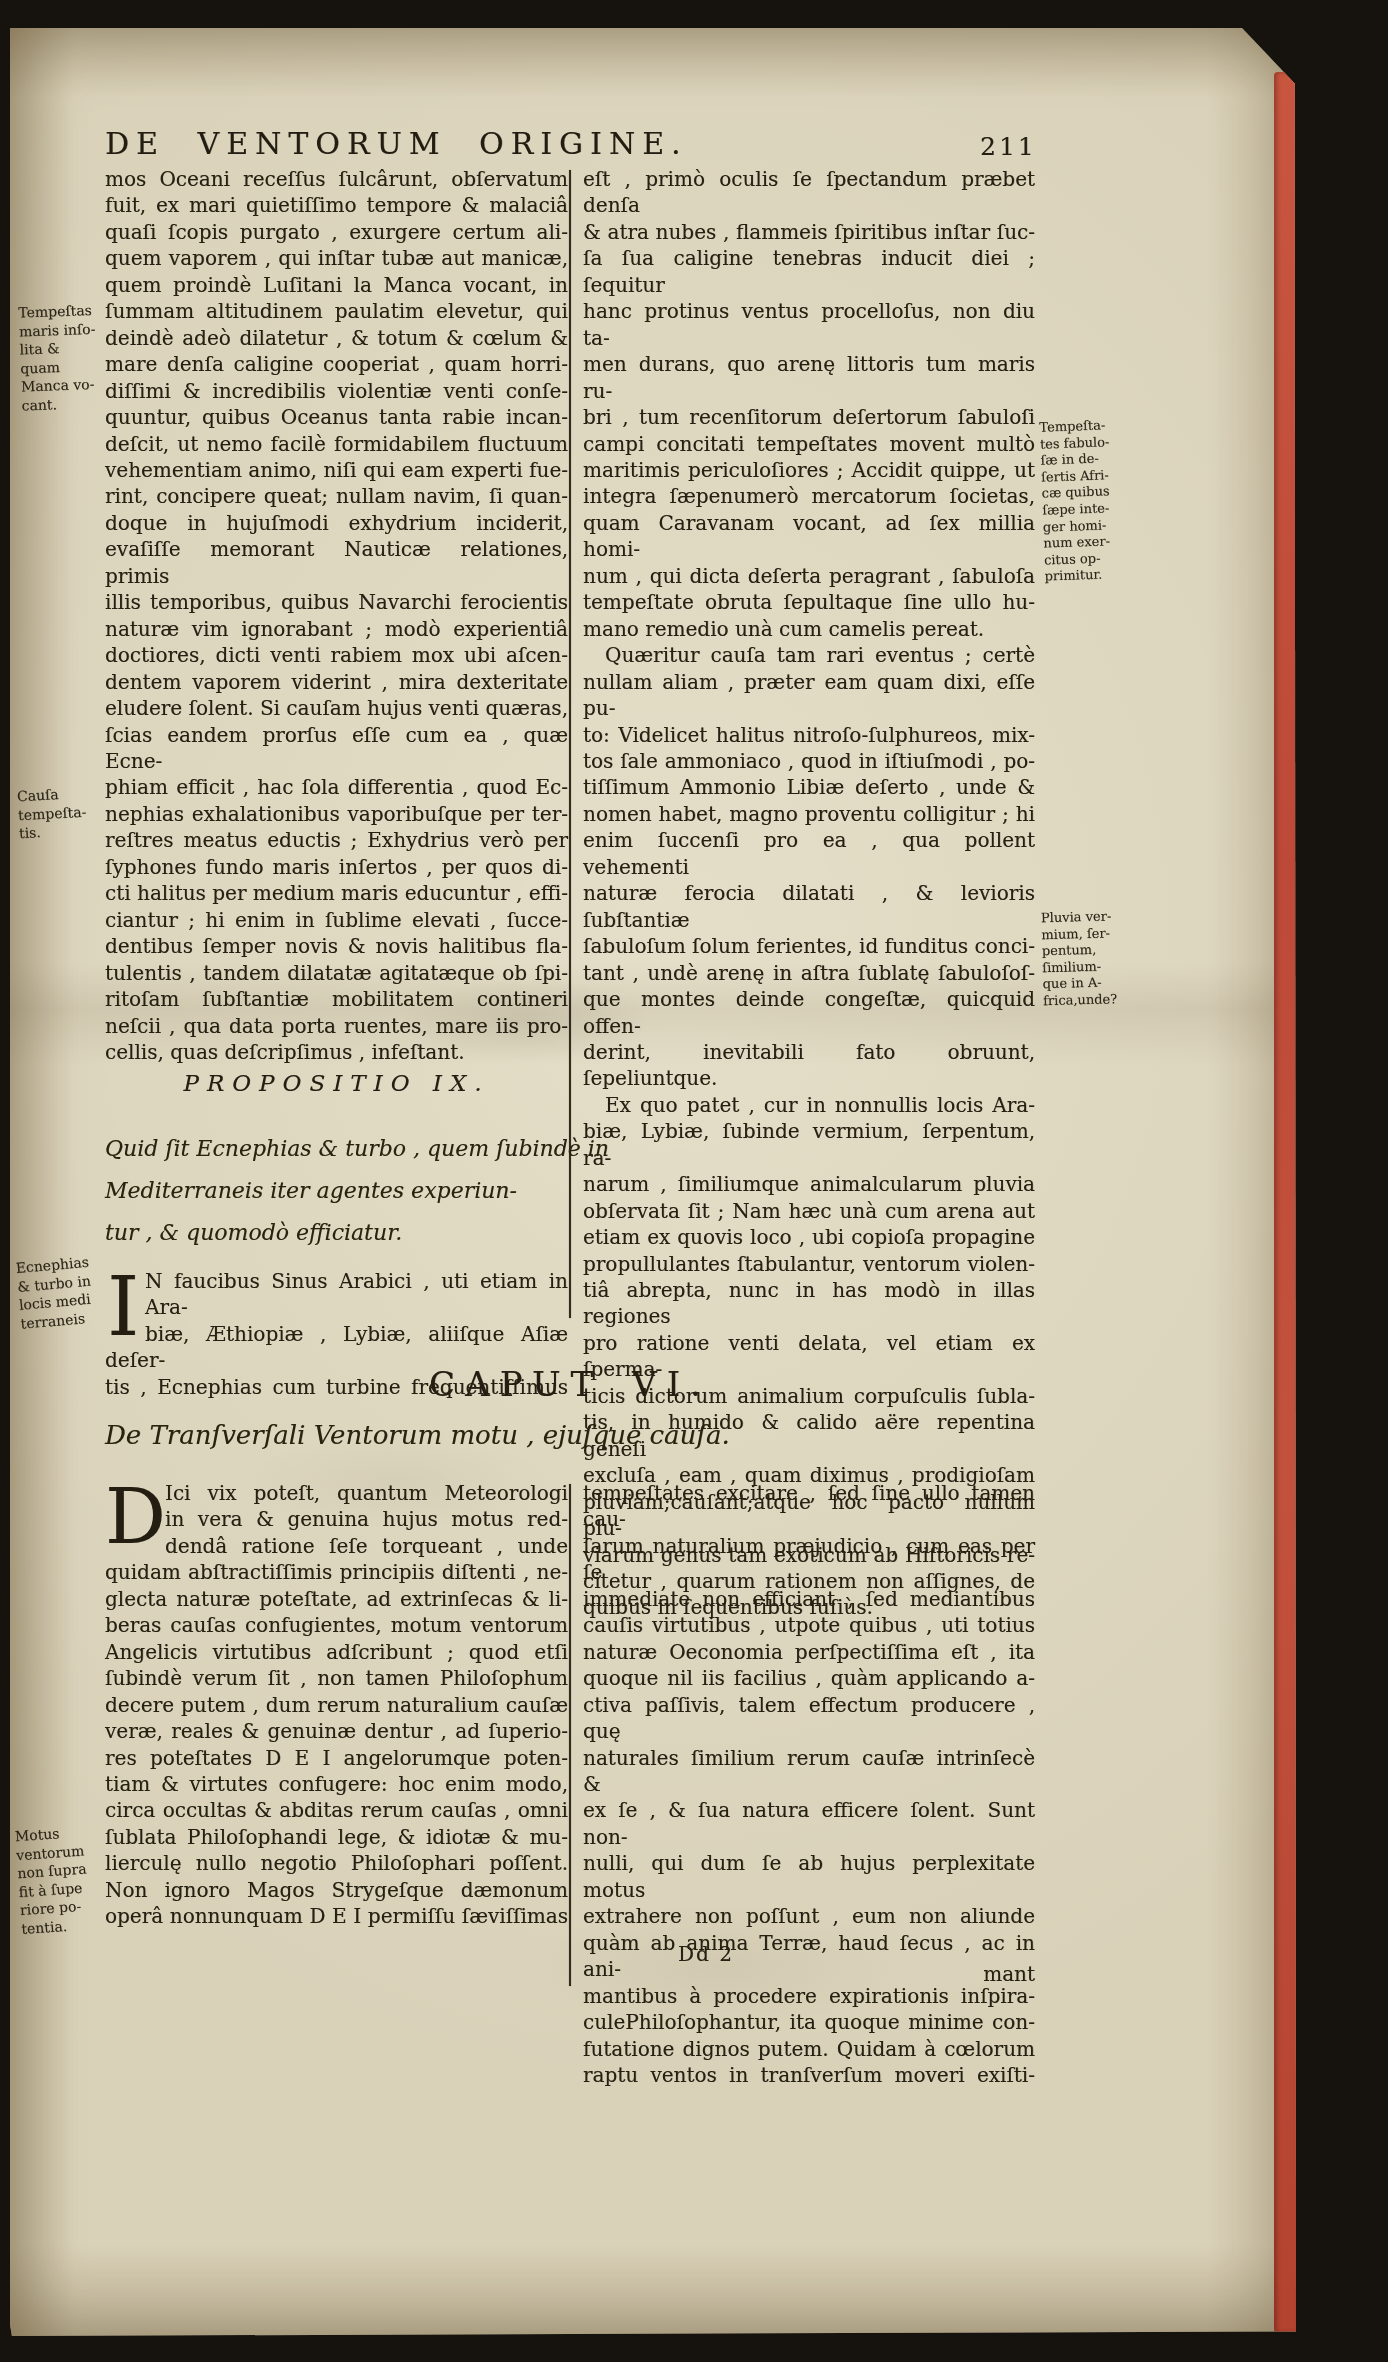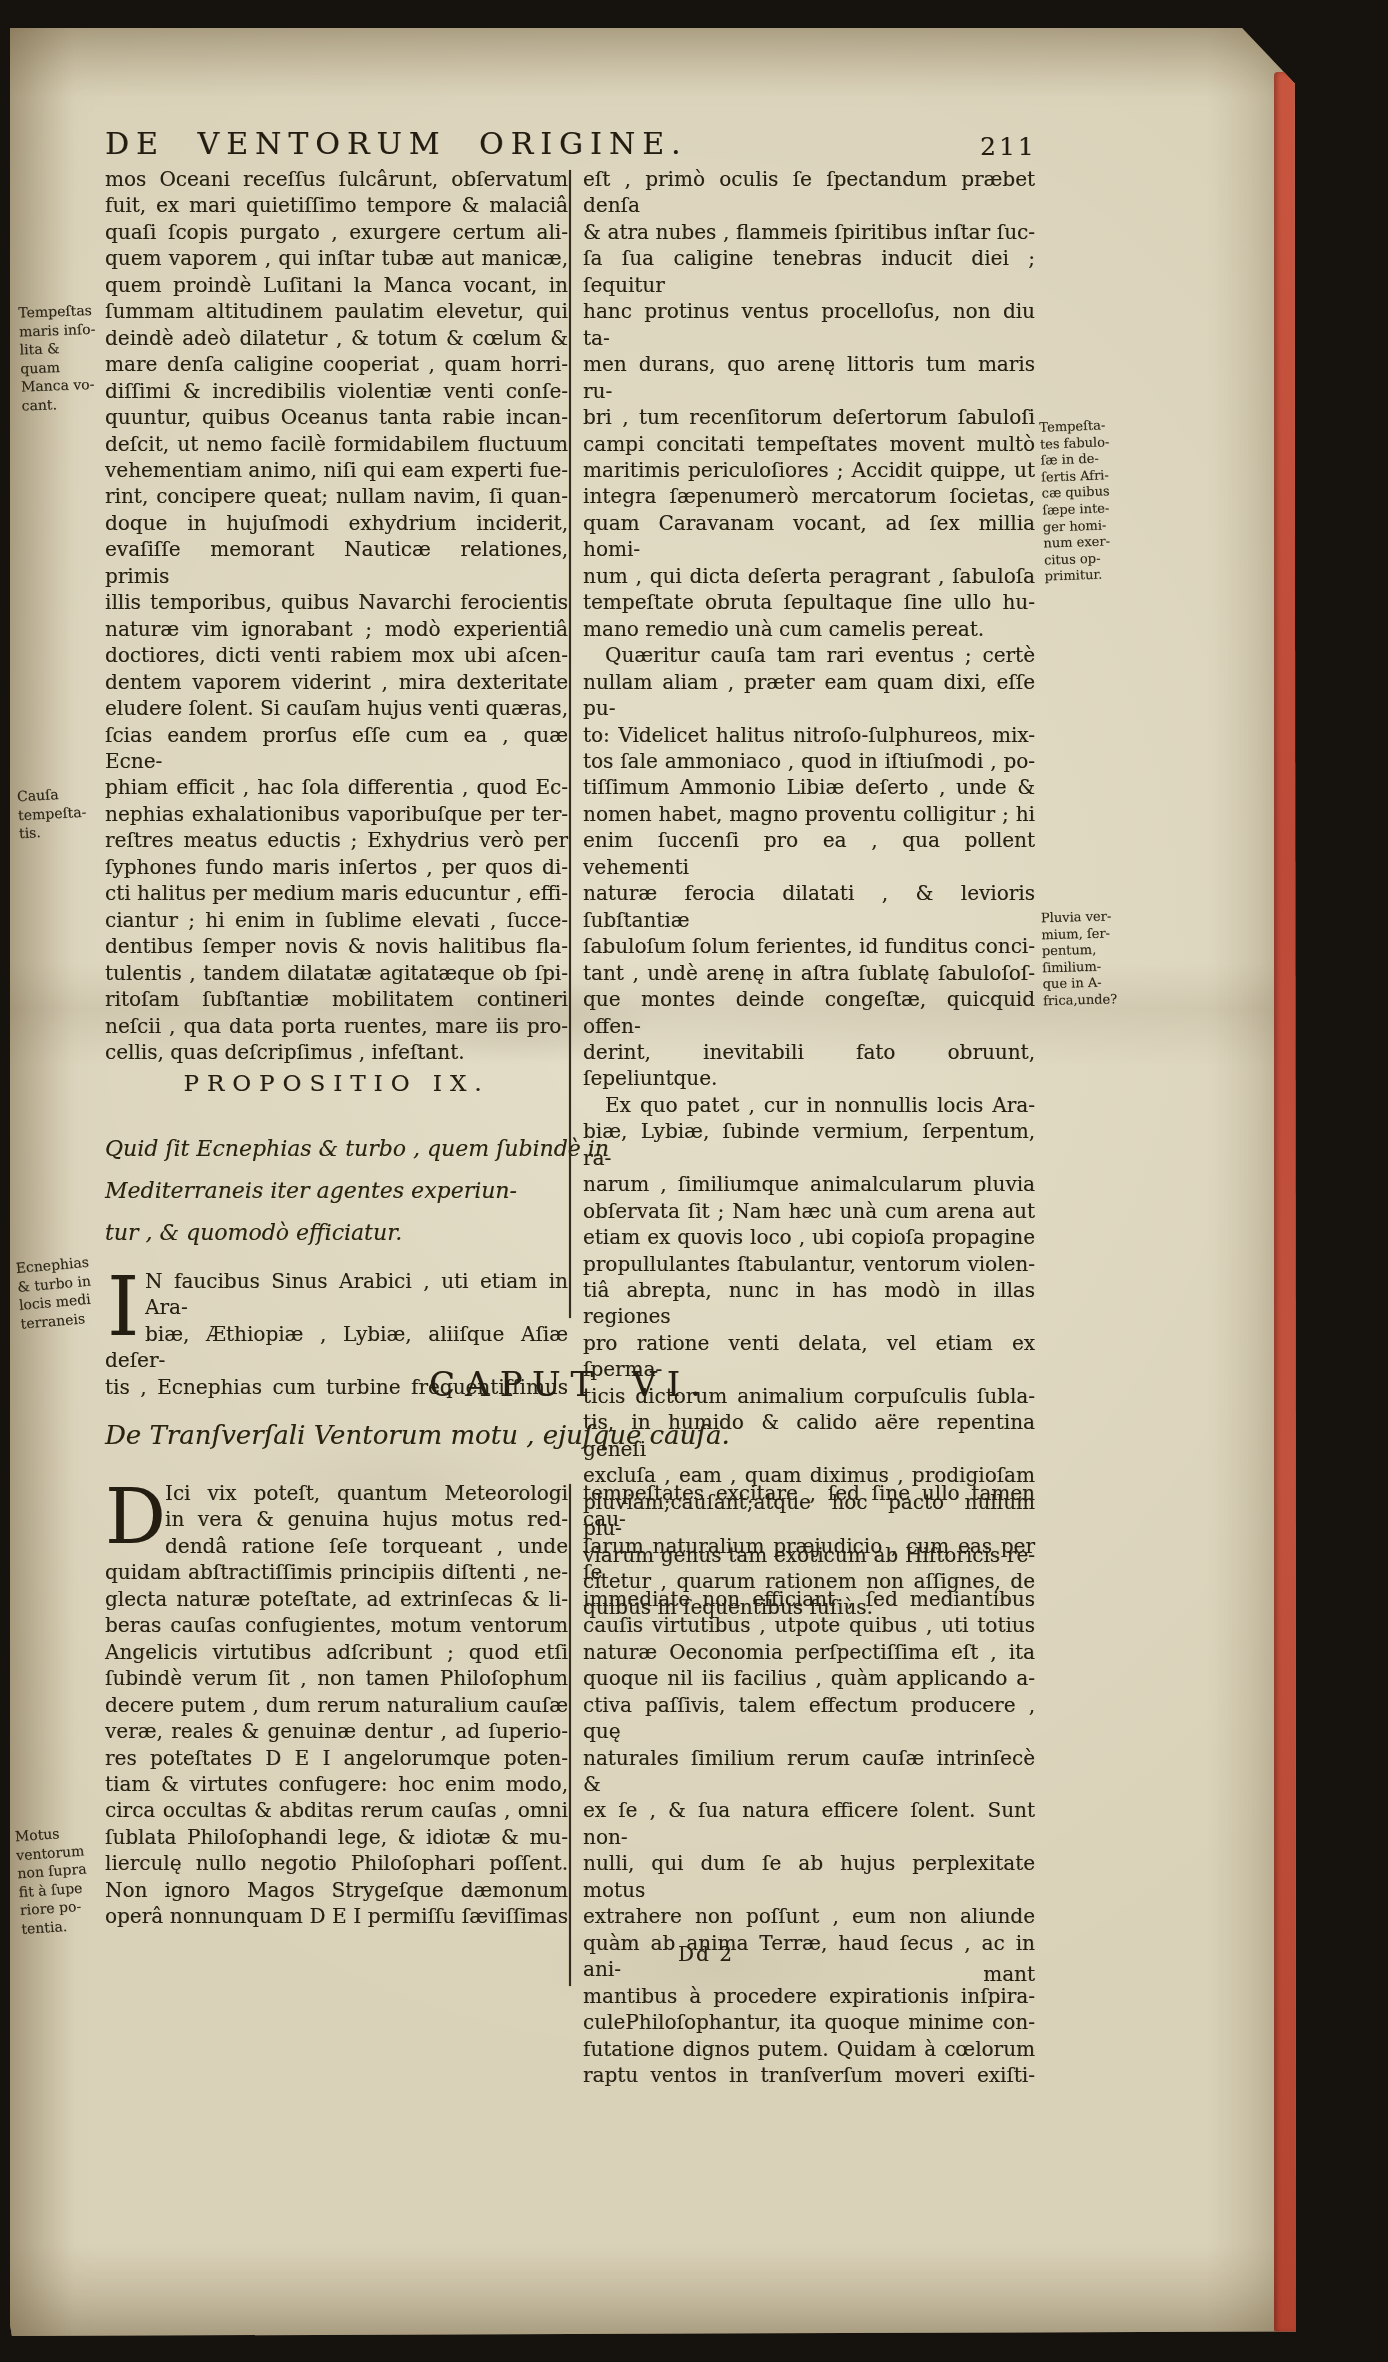--- a/index.html
+++ b/index.html
@@ -49,21 +49,21 @@
   .ln.pend{text-align-last:left;}
   .ln.pind{text-indent:22px;}
   .cont .para:last-child .ln.pend{text-align-last:justify;}
   .rule{position:absolute;width:2px;background:#332b1e;box-shadow:0 0 1px rgba(51,43,30,.8);}
   .margin-note{position:absolute;font-size:14px;line-height:18.6px;color:#2c2517;
        text-shadow:.3px .3px 0 rgba(44,37,23,.35);}
   .margin-note.small{font-size:13px;line-height:16.6px;}
   .mline{white-space:nowrap;}
   .sec-heading{
     position:absolute;text-align:center;font-size:23px;letter-spacing:8px;
-    color:#241e12;text-shadow:.4px .4px 0 rgba(36,30,18,.4);white-space:nowrap;
+    color:#241e12;text-shadow:.4px .4px 0 rgba(36,30,18,.4);white-space:nowrap;font-style:italic;
   }
   .caput-heading{
     position:absolute;text-align:center;font-size:34px;letter-spacing:10px;word-spacing:8px;
     color:#241e12;text-shadow:.4px .4px 0 rgba(36,30,18,.4);
   }
   .italic-title{
     position:absolute;text-align:left;font-style:italic;color:#28220f;
     text-shadow:.3px .3px 0 rgba(40,34,15,.35);
   }
   .subtitle{font-size:22px;line-height:42px;}

